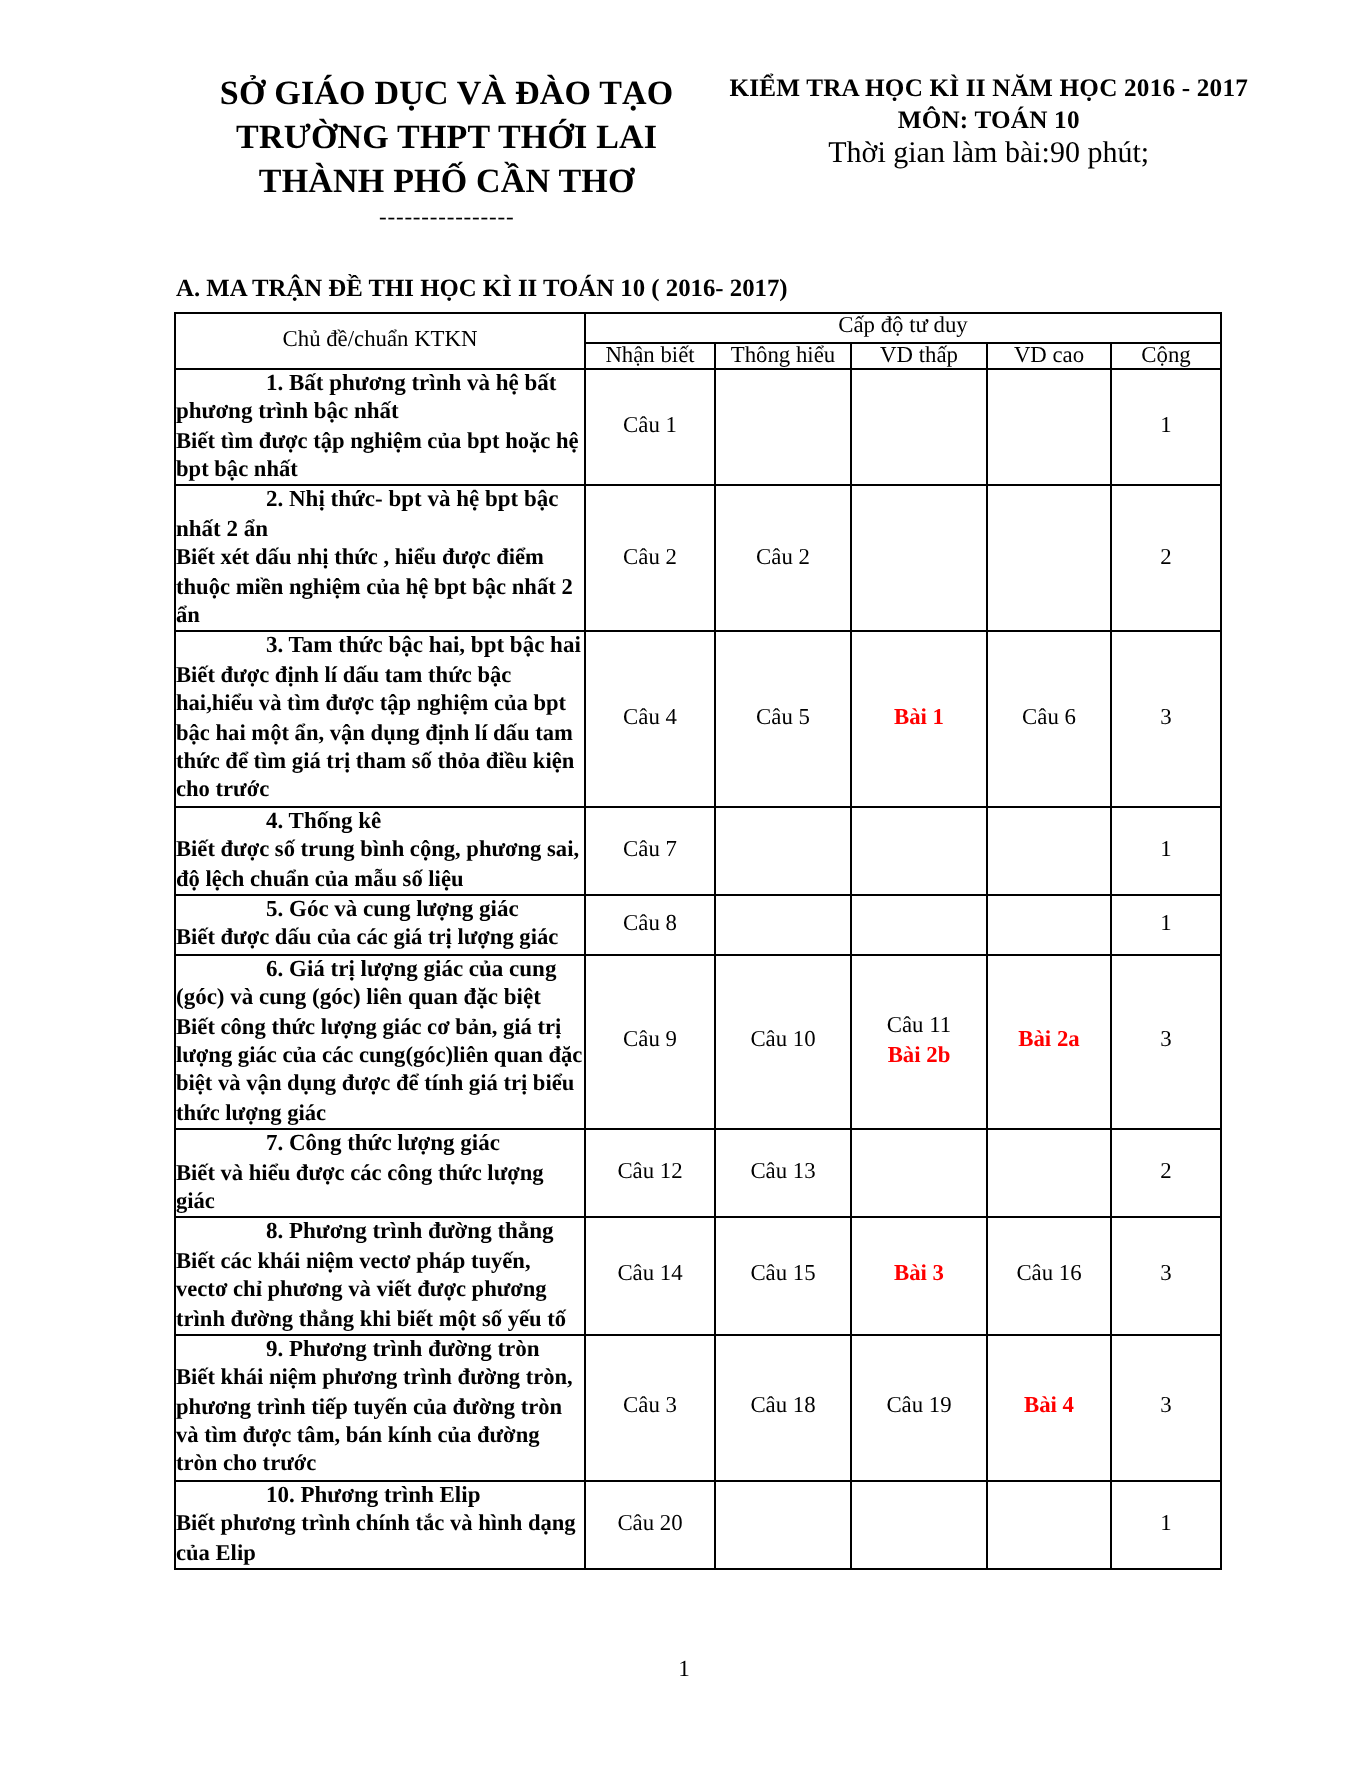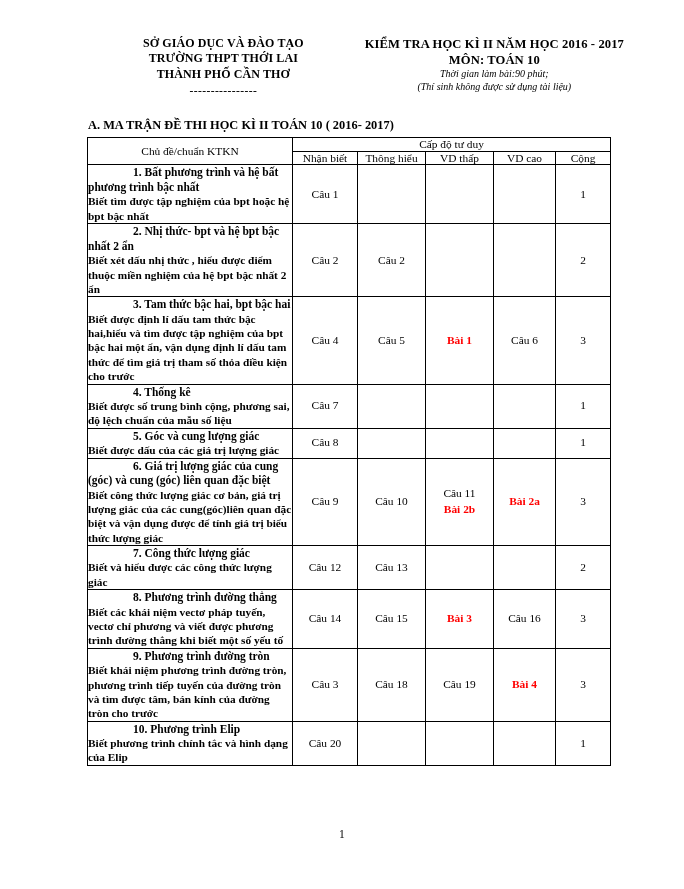--- a/index.html
+++ b/index.html
@@ -32,30 +32,29 @@
     line-height: 1.28;
   }
   .hdr-right {
     flex: 1;
     text-align: center;
     line-height: 1.28;
     padding-right: 60px;
   }
   .hdr-line-bold {
     font-weight: bold;
-    font-size: 12px;
+    font-size: 17px;
     letter-spacing: 0.1px;
     white-space: nowrap;
   }
   .hdr-line-bold.wide {
     font-size: 12.6px;
   }
   .hdr-line-italic {
-    font-style: italic;
-    font-size: 10px;
+    font-size: 15px;
     white-space: nowrap;
   }
   .hdr-dashes {
     font-size: 11.5px;
     letter-spacing: 0.4px;
     margin-top: 1px;
   }
 
   
   .section-title {
@@ -153,21 +152,20 @@
   <div class="hdr-left">
     <div class="hdr-line-bold">SỞ GIÁO DỤC VÀ ĐÀO TẠO</div>
     <div class="hdr-line-bold">TRƯỜNG THPT THỚI LAI</div>
     <div class="hdr-line-bold">THÀNH PHỐ CẦN THƠ</div>
     <div class="hdr-dashes">----------------</div>
   </div>
   <div class="hdr-right">
     <div class="hdr-line-bold wide">KIỂM TRA HỌC KÌ II NĂM HỌC 2016 - 2017</div>
     <div class="hdr-line-bold wide">MÔN: TOÁN 10</div>
     <div class="hdr-line-italic">Thời gian làm bài:90 phút;</div>
-    <div class="hdr-line-italic">(Thí sinh không được sử dụng tài liệu)</div>
   </div>
 </div>
 
 <div class="section-title">A. MA TRẬN ĐỀ THI HỌC KÌ II TOÁN 10 ( 2016- 2017)</div>
 
 <div class="matrix-wrap">
   <table class="matrix">
     <colgroup>
       <col class="c-topic">
         <col class="c-nb">

